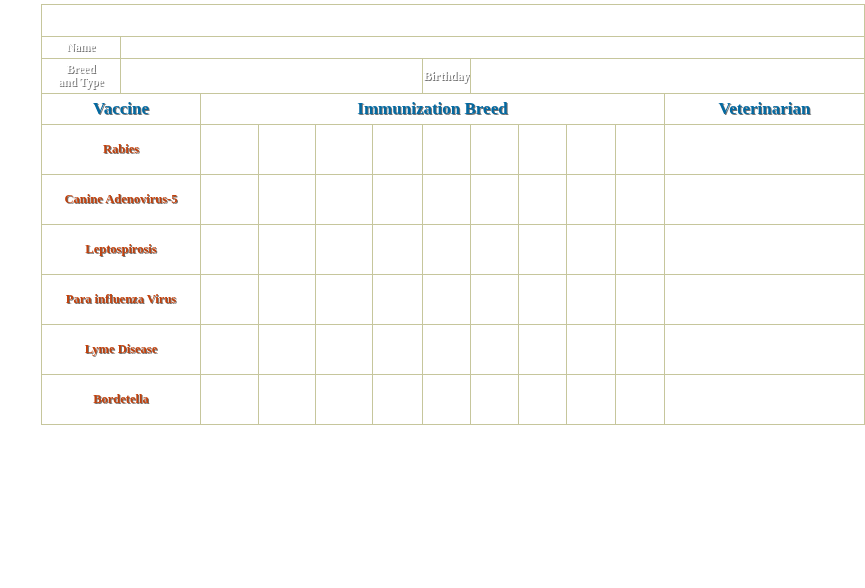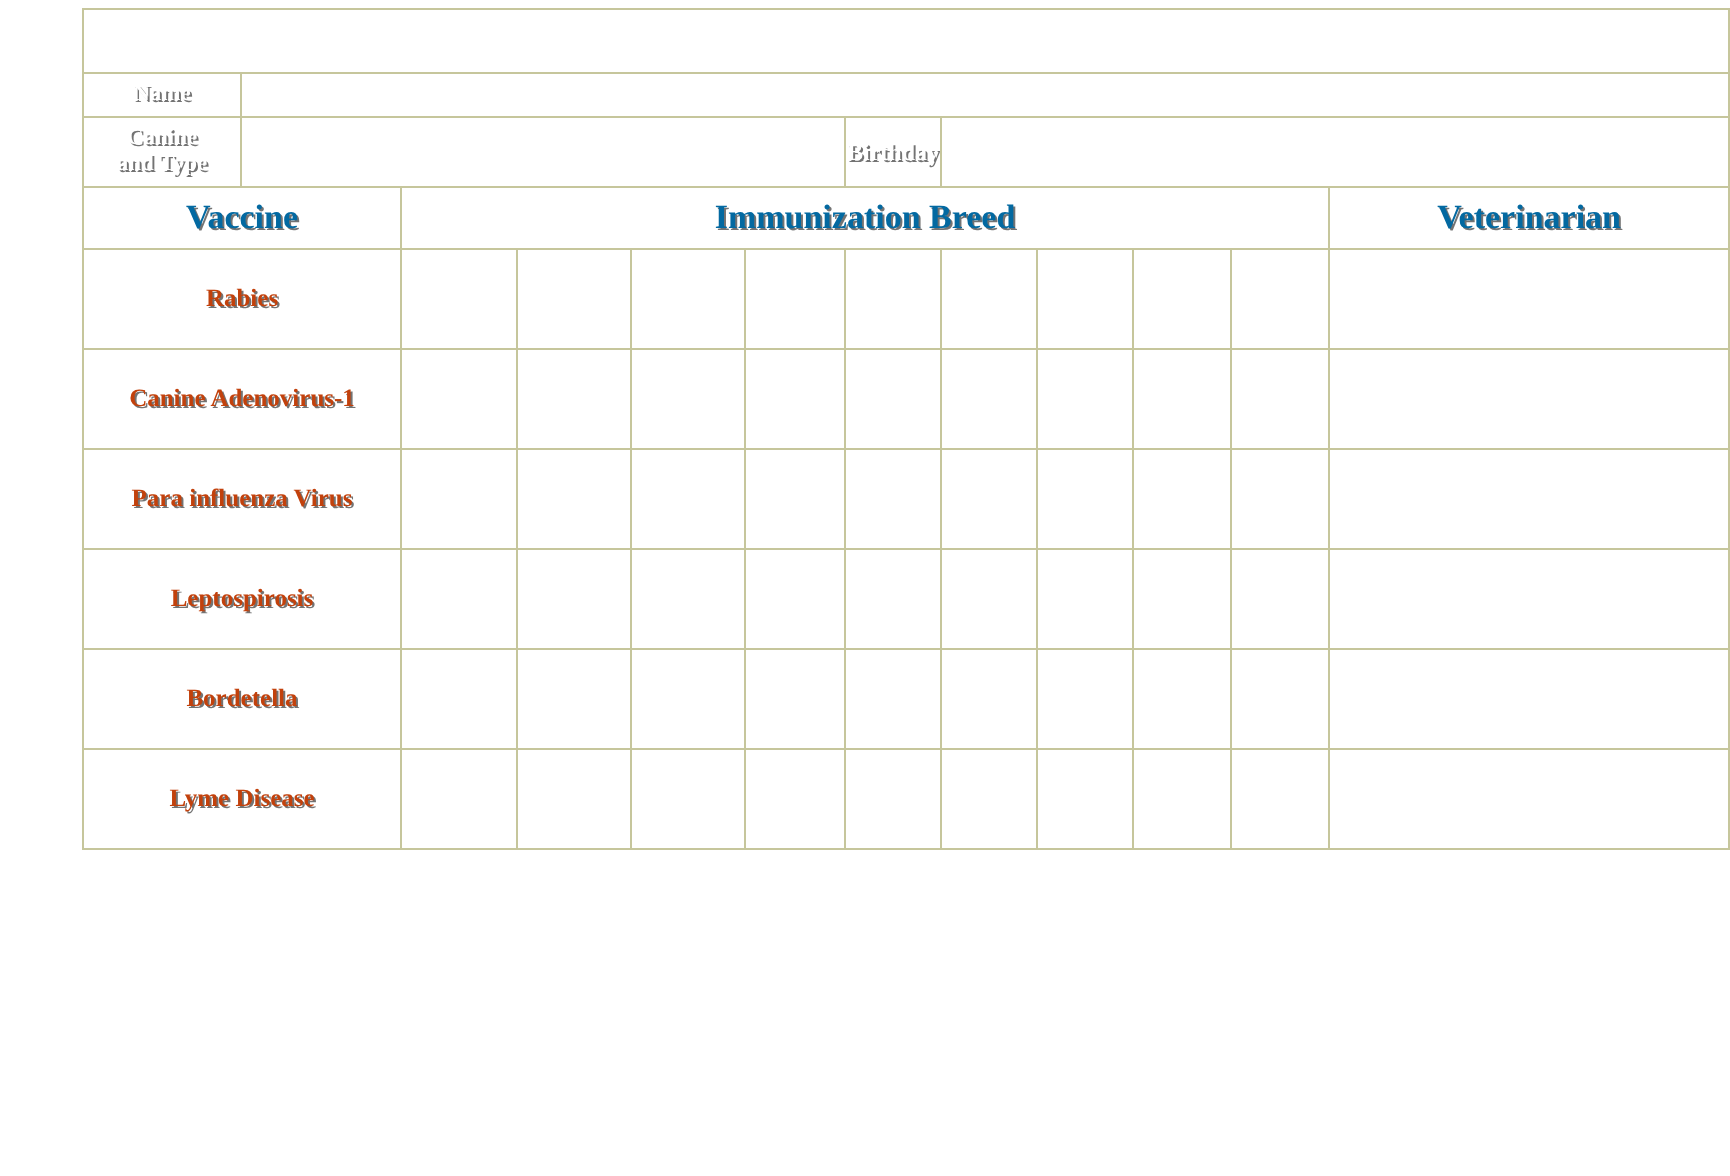--- a/index.html
+++ b/index.html
@@ -124,21 +124,21 @@
         <td class="title-cell" colspan="12">Dog Vaccination Chart</td>
       </tr>
 
       <tr>
         <td class="navy lbl-small name-cell">Name</td>
         <td class="blank-cell name-cell" colspan="11"></td>
       </tr>
 
       <tr>
         <td class="navy lbl-small breed-cell">
-          <span>Canine</span><br>
+          <span>Breed</span><br>
           <span>and Type</span>
         </td>
         <td class="blank-cell breed-cell" colspan="5"></td>
         <td class="navy birthday-cell breed-cell">Birthday</td>
         <td class="blank-cell breed-cell" colspan="5"></td>
       </tr>
 
       <tr>
         <td class="colhead" colspan="2">Vaccine</td>
         <td class="colhead" colspan="9">Immunization Breed</td>
@@ -155,21 +155,35 @@
         <td class="blank-cell"></td>
         <td class="blank-cell"></td>
         <td class="blank-cell"></td>
         <td class="blank-cell"></td>
         <td class="blank-cell"></td>
       </tr>
 
 
 
       <tr>
-        <td class="vaccine-name" colspan="2">Canine Adenovirus-1</td>
+        <td class="vaccine-name" colspan="2">Canine Adenovirus-5</td>
+        <td class="blank-cell"></td>
+        <td class="blank-cell"></td>
+        <td class="blank-cell"></td>
+        <td class="blank-cell"></td>
+        <td class="blank-cell"></td>
+        <td class="blank-cell"></td>
+        <td class="blank-cell"></td>
+        <td class="blank-cell"></td>
+        <td class="blank-cell"></td>
+        <td class="blank-cell"></td>
+      </tr>
+
+      <tr>
+        <td class="vaccine-name" colspan="2">Leptospirosis</td>
         <td class="blank-cell"></td>
         <td class="blank-cell"></td>
         <td class="blank-cell"></td>
         <td class="blank-cell"></td>
         <td class="blank-cell"></td>
         <td class="blank-cell"></td>
         <td class="blank-cell"></td>
         <td class="blank-cell"></td>
         <td class="blank-cell"></td>
         <td class="blank-cell"></td>
@@ -183,49 +197,35 @@
         <td class="blank-cell"></td>
         <td class="blank-cell"></td>
         <td class="blank-cell"></td>
         <td class="blank-cell"></td>
         <td class="blank-cell"></td>
         <td class="blank-cell"></td>
         <td class="blank-cell"></td>
       </tr>
 
       <tr>
-        <td class="vaccine-name" colspan="2">Leptospirosis</td>
+        <td class="vaccine-name" colspan="2">Lyme Disease</td>
         <td class="blank-cell"></td>
         <td class="blank-cell"></td>
         <td class="blank-cell"></td>
         <td class="blank-cell"></td>
         <td class="blank-cell"></td>
         <td class="blank-cell"></td>
         <td class="blank-cell"></td>
         <td class="blank-cell"></td>
         <td class="blank-cell"></td>
         <td class="blank-cell"></td>
       </tr>
 
       <tr>
         <td class="vaccine-name" colspan="2">Bordetella</td>
-        <td class="blank-cell"></td>
-        <td class="blank-cell"></td>
-        <td class="blank-cell"></td>
-        <td class="blank-cell"></td>
-        <td class="blank-cell"></td>
-        <td class="blank-cell"></td>
-        <td class="blank-cell"></td>
-        <td class="blank-cell"></td>
-        <td class="blank-cell"></td>
-        <td class="blank-cell"></td>
-      </tr>
-
-      <tr>
-        <td class="vaccine-name" colspan="2">Lyme Disease</td>
         <td class="blank-cell"></td>
         <td class="blank-cell"></td>
         <td class="blank-cell"></td>
         <td class="blank-cell"></td>
         <td class="blank-cell"></td>
         <td class="blank-cell"></td>
         <td class="blank-cell"></td>
         <td class="blank-cell"></td>
         <td class="blank-cell"></td>
         <td class="blank-cell"></td>

